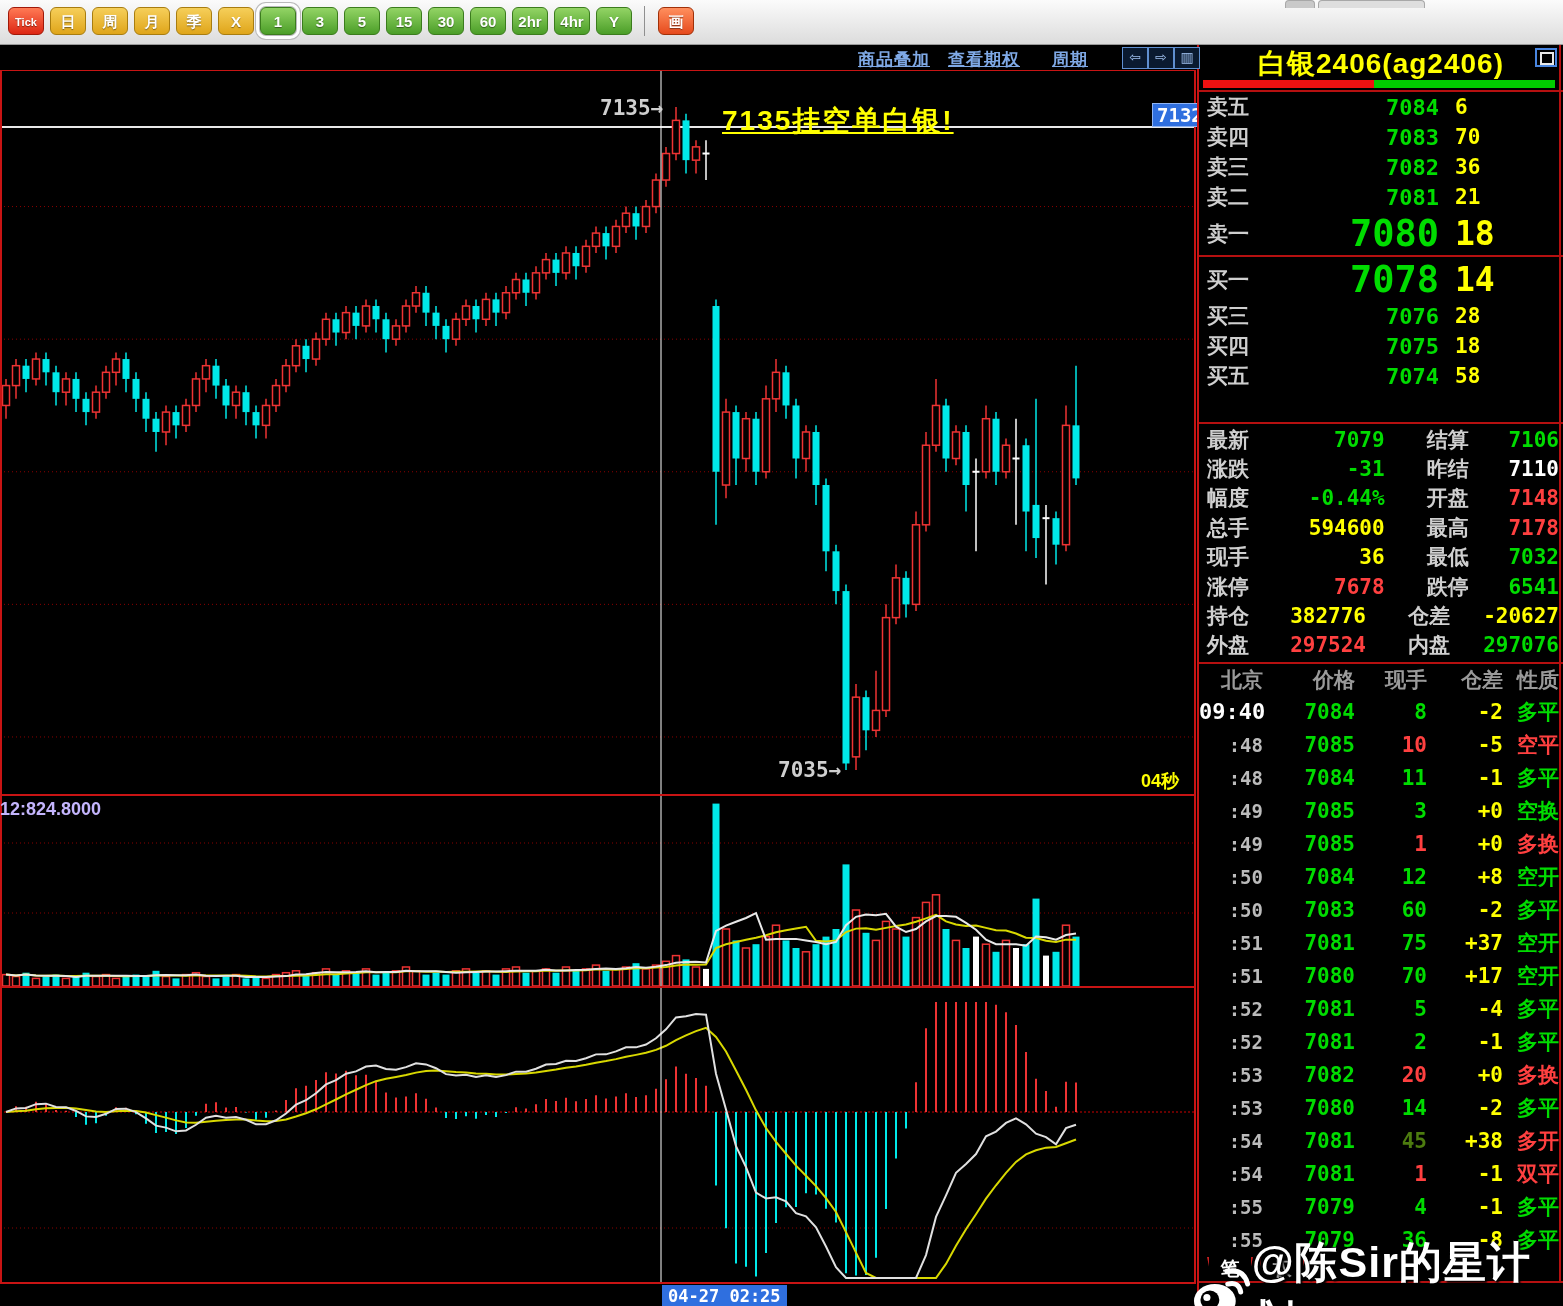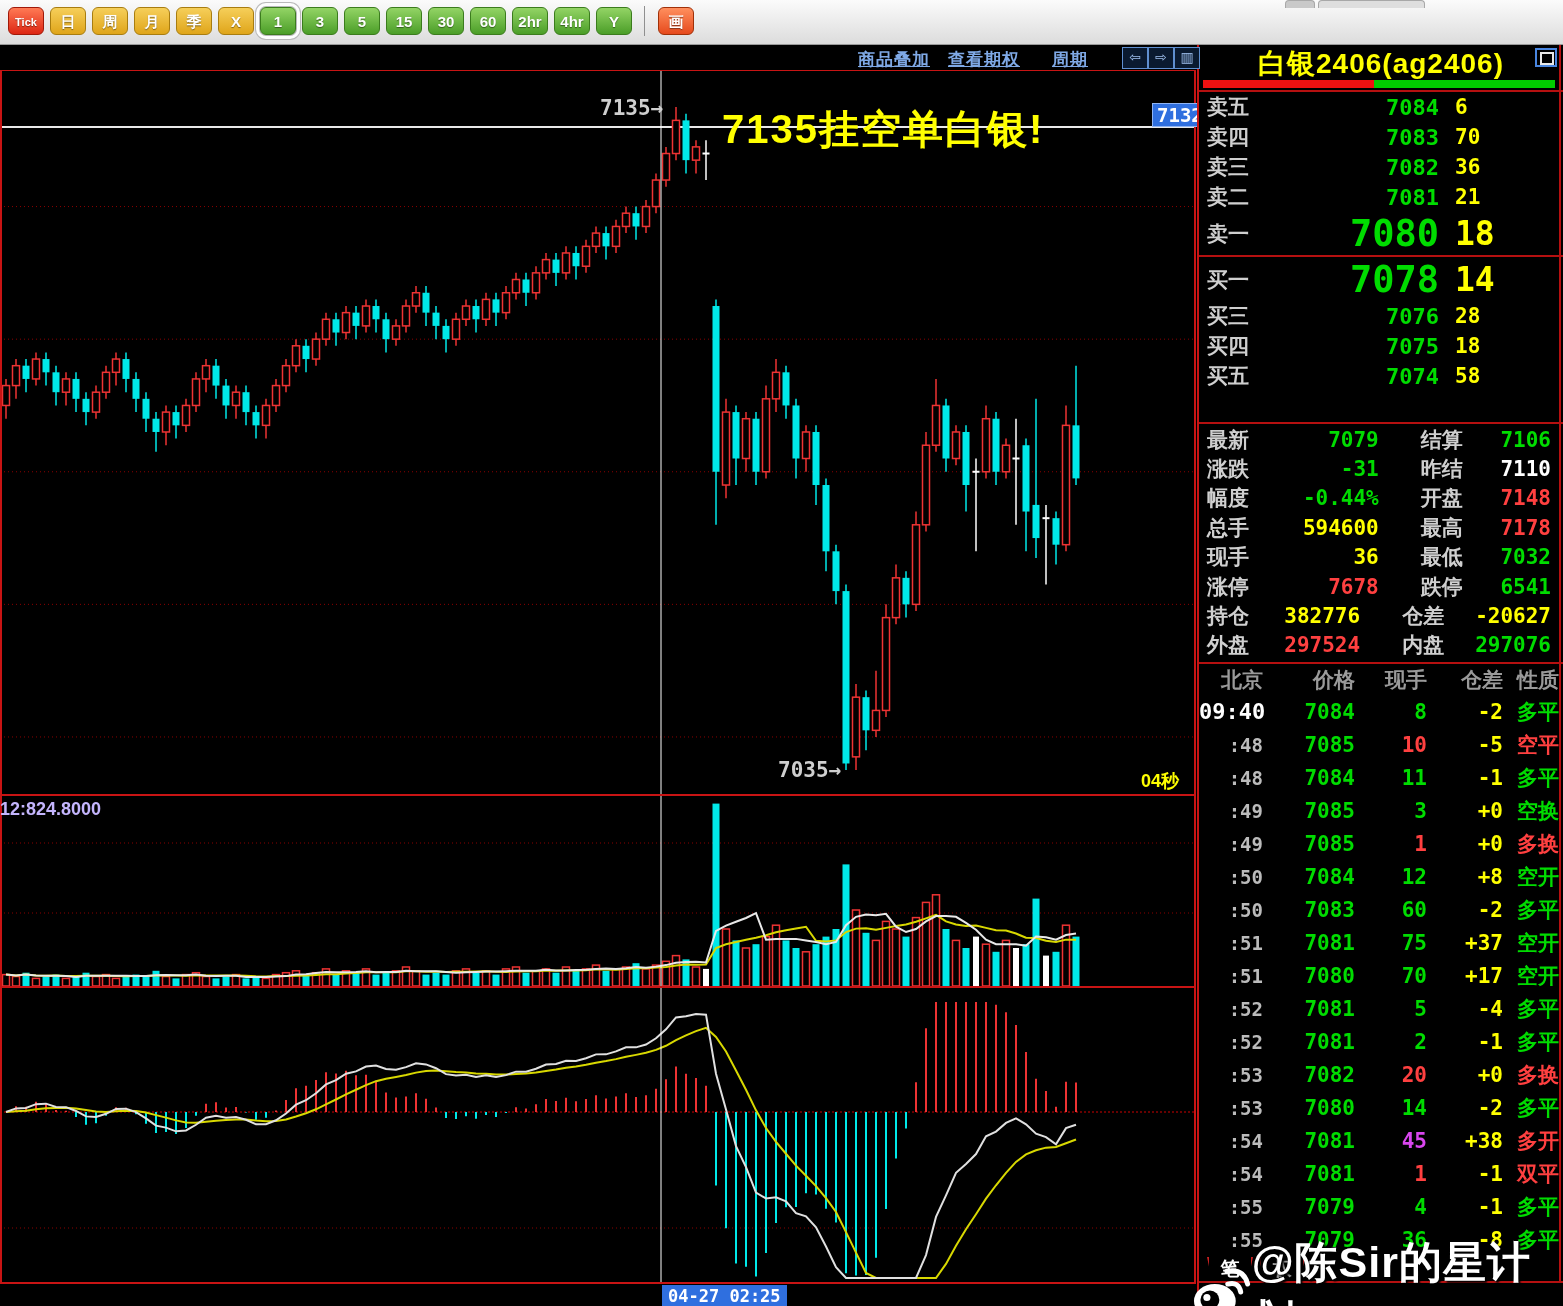--- a/index.html
+++ b/index.html
@@ -22,21 +22,21 @@
   #menubar{position:absolute;left:0;top:45px;width:1196px;height:25px;background:#000;z-index:5;}
   .mlink{position:absolute;top:3px;color:#7fa9e6;font-size:17px;font-weight:bold;
     text-decoration:underline;cursor:pointer;letter-spacing:1px;}
   .micon{position:absolute;top:2px;width:24px;height:20px;border:1px solid #5f8fd0;color:#9fc0ef;
     background:#0a1a30;font-size:14px;line-height:19px;text-align:center;cursor:pointer;}
   
   #chart-wrap{position:absolute;left:0;top:0;width:1196px;height:1306px;}
   #chart-svg{position:absolute;left:0;top:0;z-index:1;}
   .chart-label{position:absolute;z-index:2;white-space:nowrap;}
   #hi-label,#lo-label{color:#cfcfcf;font-size:21px;font-weight:bold;font-family:"DejaVu Sans Mono",monospace;}
-  #annotation{color:#ffff00;font-size:40px;font-weight:bold;letter-spacing:2px;}
+  #annotation{color:#ffff00;font-size:28px;font-weight:bold;letter-spacing:2px;text-decoration:underline;}
   #price-tag{background:#2f6fdf;color:#fff;font-size:19px;font-weight:bold;
     font-family:"DejaVu Sans Mono",monospace;padding:0 4px;border:1px solid #8fb4f4;}
   #countdown{color:#ffff00;font-size:18px;font-weight:bold;}
   #vol-label{color:#c4b5fd;font-size:18px;font-weight:bold;font-family:Liberation Sans, sans-serif;}
   #time-tag{background:#2f6fdf;color:#fff;font-size:17px;font-weight:bold;
     font-family:"DejaVu Sans Mono",monospace;padding:1px 6px;}
   
   #panel{position:absolute;left:1197px;top:45px;width:366px;height:1261px;background:#000;
     border-left:2px solid #c81414;z-index:3;box-sizing:border-box;}
   #panel .rline{position:absolute;left:0;width:100%;height:2px;background:#b51010;}
@@ -54,21 +54,21 @@
   .blabel{width:72px;padding-left:8px;color:#cfcfcf;font-size:21px;font-weight:bold;}
   .bprice{width:160px;text-align:right;color:#00dc00;font-size:22px;font-weight:bold;
     font-family:"DejaVu Sans Mono",monospace;}
   .bvol{padding-left:16px;color:#ffff00;font-size:21px;font-weight:bold;font-family:"DejaVu Sans Mono",monospace;}
   .big .bprice{font-size:37px;}
   .big .bvol{font-size:33px;}
   .srow{display:flex;align-items:center;height:29.4px;gap:28px;}
   .slabel{width:66px;padding-left:8px;color:#cfcfcf;font-size:21px;font-weight:bold;}
   .sval{width:112px;text-align:right;font-size:21px;font-weight:bold;font-family:"DejaVu Sans Mono",monospace;}
   .slabel2{width:64px;padding-left:14px;color:#cfcfcf;font-size:21px;font-weight:bold;}
-  .sval2{flex:1;text-align:right;padding-right:12px;font-size:21px;font-weight:bold;font-family:"DejaVu Sans Mono",monospace;}
+  .sval2{flex:1;text-align:right;padding-right:4px;font-size:21px;font-weight:bold;font-family:"DejaVu Sans Mono",monospace;}
   .trow{display:flex;align-items:center;height:33px;cursor:pointer;}
   .thead{height:30px;cursor:default;}
   .tc-time{width:64px;text-align:right;color:#bbbbbb;font-size:19px;font-weight:bold;font-family:"DejaVu Sans Mono",monospace;}
   .tc-price{width:92px;text-align:right;font-size:21px;font-weight:bold;font-family:"DejaVu Sans Mono",monospace;color:#00dc00;}
   .tc-vol{width:72px;text-align:right;font-size:21px;font-weight:bold;font-family:"DejaVu Sans Mono",monospace;}
   .tc-oi{width:76px;text-align:right;color:#ffff00;font-size:21px;font-weight:bold;font-family:"DejaVu Sans Mono",monospace;}
   .tc-nat{flex:1;text-align:right;padding-right:4px;font-size:21px;font-weight:bold;}
   .thead span{color:#9a9a9a;font-weight:bold;font-size:21px;font-family:"Liberation Sans",sans-serif;}
   .btab{position:absolute;bottom:0;height:26px;width:46px;border:2px solid #c82020;border-top:none;
     box-sizing:border-box;text-align:center;font-size:19px;font-weight:bold;color:#9a9a9a;
@@ -788,21 +788,21 @@
         <div class="trow">
           <span class="tc-time">:53</span>
           <span class="tc-price">7080</span>
           <span class="tc-vol" style="color: rgb(0, 220, 0);">14</span>
           <span class="tc-oi">-2</span>
           <span class="tc-nat" style="color: rgb(0, 220, 0);">多平</span>
         </div>
         <div class="trow">
           <span class="tc-time">:54</span>
           <span class="tc-price">7081</span>
-          <span class="tc-vol" style="color: #d946ef;">45</span>
+          <span class="tc-vol" style="color: #4d7c0f;">45</span>
           <span class="tc-oi">+38</span>
           <span class="tc-nat" style="color: rgb(255, 64, 64);">多开</span>
         </div>
         <div class="trow">
           <span class="tc-time">:54</span>
           <span class="tc-price">7081</span>
           <span class="tc-vol" style="color: rgb(255, 64, 64);">1</span>
           <span class="tc-oi">-1</span>
           <span class="tc-nat" style="color: rgb(255, 64, 64);">双平</span>
         </div>

